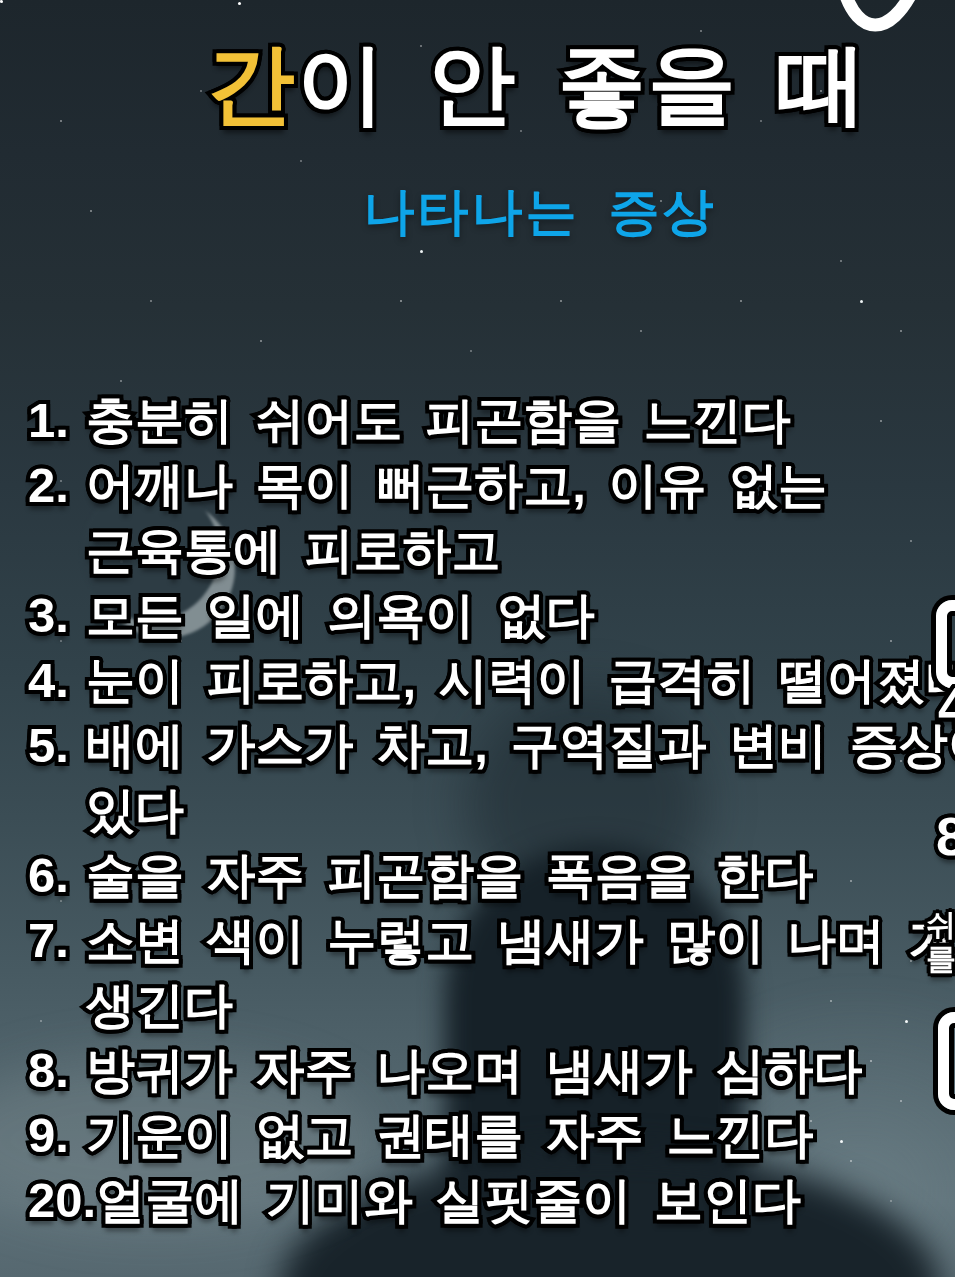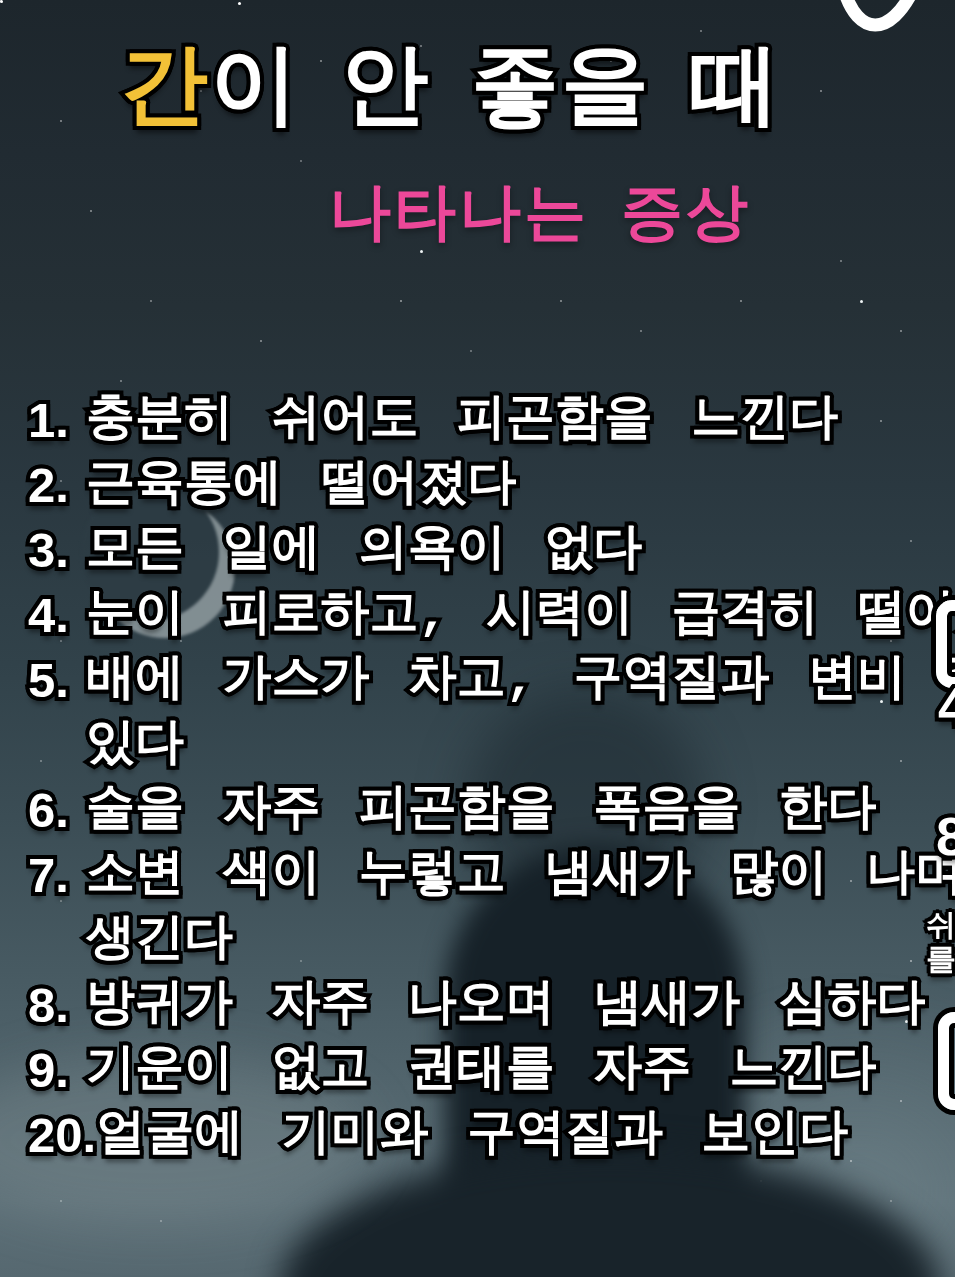--- a/index.html
+++ b/index.html
@@ -78,39 +78,39 @@
     -webkit-text-stroke:8px #000;
     paint-order:stroke fill;
     text-shadow:
       3px 3px 0 #000,-3px 3px 0 #000,3px -3px 0 #000,-3px -3px 0 #000,
       4px 0 0 #000,-4px 0 0 #000,0 4px 0 #000,0 -4px 0 #000,
       0 7px 5px rgba(0,0,0,.45);
     font-weight:bold;
   }
   .title-line{
     position:absolute;top:34px;left:0;right:0;
-    text-align:left;padding-left:120px;
+    text-align:center;padding-left:120px;
     font-size:88px;line-height:100px;letter-spacing:2px;word-spacing:14px;
     white-space:nowrap;
   }
   .title-hl{color:#F2C137;}
   .subtitle{
     position:absolute;top:176px;left:0;right:0;
     text-align:center;padding-left:125px;
-    color:#ec4899;font-weight:bold;
-    font-size:62px;line-height:72px;letter-spacing:3px;word-spacing:12px;
+    color:#0ea5e9;font-weight:bold;
+    font-size:51px;line-height:72px;letter-spacing:3px;word-spacing:12px;
     text-shadow:0 3px 6px rgba(0,0,0,.35);
     white-space:nowrap;
   }
   
   .list{position:absolute;left:28px;top:388px;right:0;}
   .row{display:flex;align-items:flex-start;}
   .num{flex:0 0 auto;min-width:58px;font-size:49px;line-height:65px;}
   .txt{flex:1 1 auto;font-size:49px;line-height:65px;word-spacing:9px;}
-  .txt span{display:block;white-space:nowrap;font-family:Liberation Mono, monospace;}
+  .txt span{display:block;white-space:nowrap;}
   
   .frag{position:absolute;}
   .frag-ring{width:64px;height:66px;border:11px solid #fff;border-radius:16px;
     box-shadow:0 0 0 5px #000, inset 0 0 0 5px #000;}
   .frag-digit{font-size:54px;line-height:60px;}
   .frag-kr{width:34px;font-size:30px;line-height:34px;word-break:break-all;white-space:normal;
     -webkit-text-stroke:5px #000;}
 </style>
 </head>
 <body>
@@ -142,21 +142,22 @@
 <div class="list outlined">
   <div class="row">
     <div class="num">1.</div>
     <div class="txt">
         <span>충분히 쉬어도 피곤함을 느낀다</span>
       </div>
   </div>
   <div class="row">
     <div class="num">2.</div>
     <div class="txt">
-        <span class="line2">근육통에 떨어졌다</span>
+        <span>어깨나 목이 뻐근하고, 이유 없는</span>
+        <span class="line2">근육통에 피로하고</span>
       </div>
   </div>
   <div class="row">
     <div class="num">3.</div>
     <div class="txt">
         <span>모든 일에 의욕이 없다</span>
       </div>
   </div>
   <div class="row">
     <div class="num">4.</div>
@@ -192,21 +193,21 @@
   </div>
   <div class="row">
     <div class="num">9.</div>
     <div class="txt">
         <span>기운이 없고 권태를 자주 느낀다</span>
       </div>
   </div>
   <div class="row">
     <div class="num">20.</div>
     <div class="txt">
-        <span>얼굴에 기미와 구역질과 보인다</span>
+        <span>얼굴에 기미와 실핏줄이 보인다</span>
       </div>
   </div>
 </div>
 
 <div class="frag frag-ring" style="left:936px;top:600px;"></div>
 <div class="frag frag-digit outlined" style="left:938px;top:676px;">4</div>
 <div class="frag frag-digit outlined" style="left:936px;top:806px;">8</div>
 <div class="frag frag-kr outlined" style="left:926px;top:908px;">쉬를</div>
 <div class="frag frag-ring" style="left:938px;top:1012px;height:76px;"></div>
 

